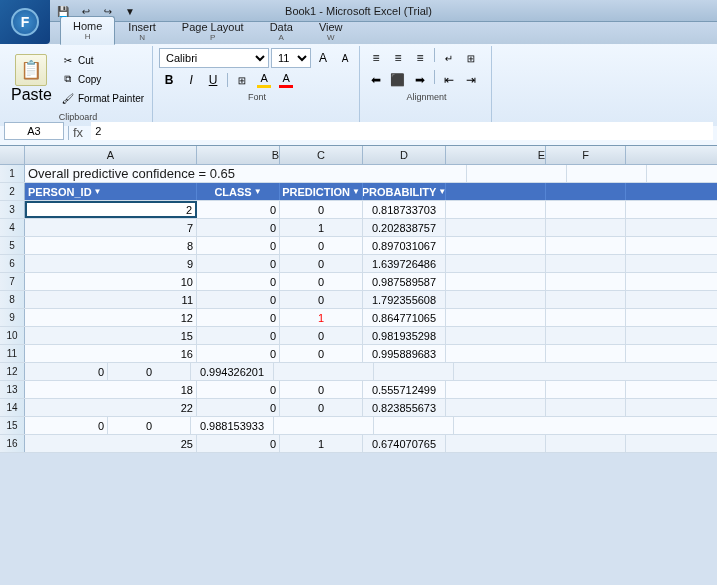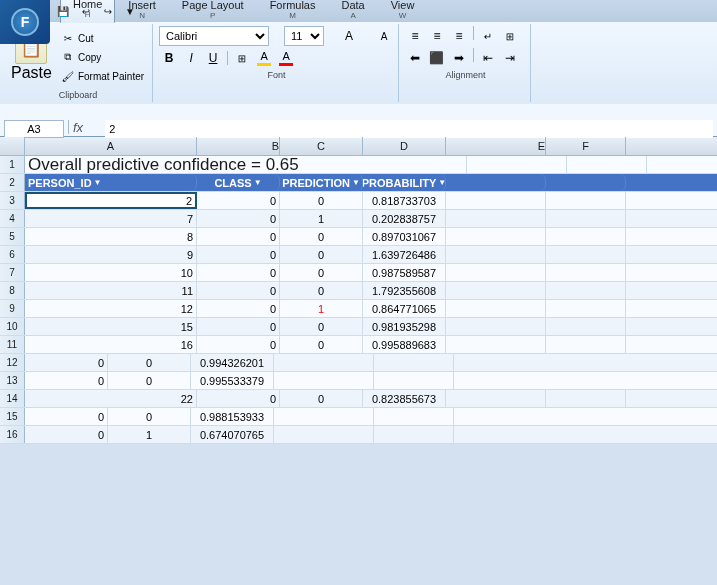--- a/index.html
+++ b/index.html
@@ -158,21 +158,21 @@
       height: 14px;
       display: flex;
       align-items: center;
       justify-content: center;
       font-size: 10px;
     }
 
     .font-row {
       display: flex;
       align-items: center;
-      gap: 15px;
+      gap: 2px;
       margin-bottom: 2px;
     }
 
     .font-select {
       height: 20px;
       font-size: 11px;
       border: 1px solid #a0b8d0;
       background: white;
       padding: 0 2px;
       width: 110px;
@@ -234,22 +234,22 @@
       font-size: 10px;
       color: #1a1a1a;
     }
 
     
     .formula-bar {
       background: #f0f7ff;
       border-bottom: 1px solid #7a9ab5;
       height: 20px;
       display: flex;
-      align-items: flex-start;
-      padding: 16px 4px;
+      align-items: flex-end;
+      padding: 5px 4px;
       gap: 4px;
     }
 
     .name-box {
       width: 60px;
       height: 18px;
       border: 1px solid #a0b8d0;
       background: white;
       font-size: 11px;
       padding: 0 4px;
@@ -257,23 +257,22 @@
     }
 
     .formula-divider {
       height: 14px;
       width: 1px;
       background: #a0b8d0;
     }
 
     .fx-label {
       font-size: 13px;
-      font-style: italic;
       color: #555;
-      margin-right: 18px;
+      margin-right: 4px;
     }
 
     .formula-input {
       flex: 1;
       height: 18px;
       border: none;
       background: white;
       font-size: 11px;
       padding: 0 4px;
     }
@@ -343,33 +342,33 @@
     .cell-c { width: 83px; justify-content: center; }
     .cell-d { width: 83px; justify-content: center; }
     .cell-e { width: 100px; justify-content: flex-end; }
     .cell-f { width: 80px; }
 
     .row-even { background: #eef4fb; }
     .row-odd { background: #f8fbff; }
 
     
     .header-row { background: #4472c4 !important; }
-    .header-row .cell { color: white; font-weight: bold; background: #4472c4; border-right: 1px solid #5585d5; border-radius: 6px; }
+    .header-row .cell { color: white; font-weight: bold; background: #4472c4; border-right: 1px solid #5585d5; }
     .header-row .row-num { background: linear-gradient(to right, #e8f0f8, #d8e8f4); color: #1a1a1a; }
 
     
     .cell-selected {
       border: 2px solid #1a5276 !important;
       background: white;
     }
 
     
     .title-row .cell-a {
       color: #1a1a1a;
-      font-size: 17px;
+      font-size: 13px;
     }
 
     
     .dropdown-arrow {
       margin-left: 2px;
       font-size: 8px;
     }
 
     
     .ribbon-outer {
@@ -388,20 +387,23 @@
       background: #ffcc00;
       margin-top: 1px;
       width: 14px;
     }
   </style>
 </head>
 <body>
 
 <div class="ribbon-outer">
 
+  <div class="title-bar">
+    <span>Book1 - Microsoft Excel (Trial)</span>
+  </div>
 
   <div class="office-btn">
     <div class="office-btn-inner">F</div>
   </div>
 
   <div class="qat">
     <div class="qat-btn">💾</div>
     <div class="qat-btn">↩</div>
     <div class="qat-btn">↪</div>
     <div class="qat-btn">▼</div>
@@ -412,24 +414,20 @@
       <span>Home</span>
       <span class="key-tip">H</span>
     </div>
     <div class="ribbon-tab">
       <span>Insert</span>
       <span class="key-tip">N</span>
     </div>
     <div class="ribbon-tab">
       <span>Page Layout</span>
       <span class="key-tip">P</span>
-    </div>
-    <div class="ribbon-tab">
-      <span>Formulas</span>
-      <span class="key-tip">M</span>
     </div>
     <div class="ribbon-tab">
       <span>Data</span>
       <span class="key-tip">A</span>
     </div>
     <div class="ribbon-tab">
       <span>View</span>
       <span class="key-tip">W</span>
     </div>
   </div>
@@ -648,23 +646,24 @@
       <div class="row-num">12</div>
       <div class="cell cell-b">0</div>
       <div class="cell cell-c">0</div>
       <div class="cell cell-d">0.994326201</div>
       <div class="cell cell-e"></div>
       <div class="cell cell-f"></div>
     </div>
 
     <div class="grid-row row-odd">
       <div class="row-num">13</div>
-      <div class="cell cell-b">0</div>
-      <div class="cell cell-c">0</div>
-      <div class="cell cell-d">0.995533379</div>
+      <div class="cell cell-a" style="justify-content:flex-end;">18</div>
+      <div class="cell cell-b">0</div>
+      <div class="cell cell-c">0</div>
+      <div class="cell cell-d">0.555712499</div>
       <div class="cell cell-e"></div>
       <div class="cell cell-f"></div>
     </div>
 
     <div class="grid-row row-even">
       <div class="row-num">14</div>
       <div class="cell cell-a" style="justify-content:flex-end;">22</div>
       <div class="cell cell-b">0</div>
       <div class="cell cell-c">0</div>
       <div class="cell cell-d">0.823855673</div>
@@ -676,20 +675,21 @@
       <div class="row-num">15</div>
       <div class="cell cell-b">0</div>
       <div class="cell cell-c">0</div>
       <div class="cell cell-d">0.988153933</div>
       <div class="cell cell-e"></div>
       <div class="cell cell-f"></div>
     </div>
 
     <div class="grid-row row-even">
       <div class="row-num">16</div>
+      <div class="cell cell-a" style="justify-content:flex-end;">25</div>
       <div class="cell cell-b">0</div>
       <div class="cell cell-c">1</div>
       <div class="cell cell-d">0.674070765</div>
       <div class="cell cell-e"></div>
       <div class="cell cell-f"></div>
     </div>
 
   </div>
 </div>
 

